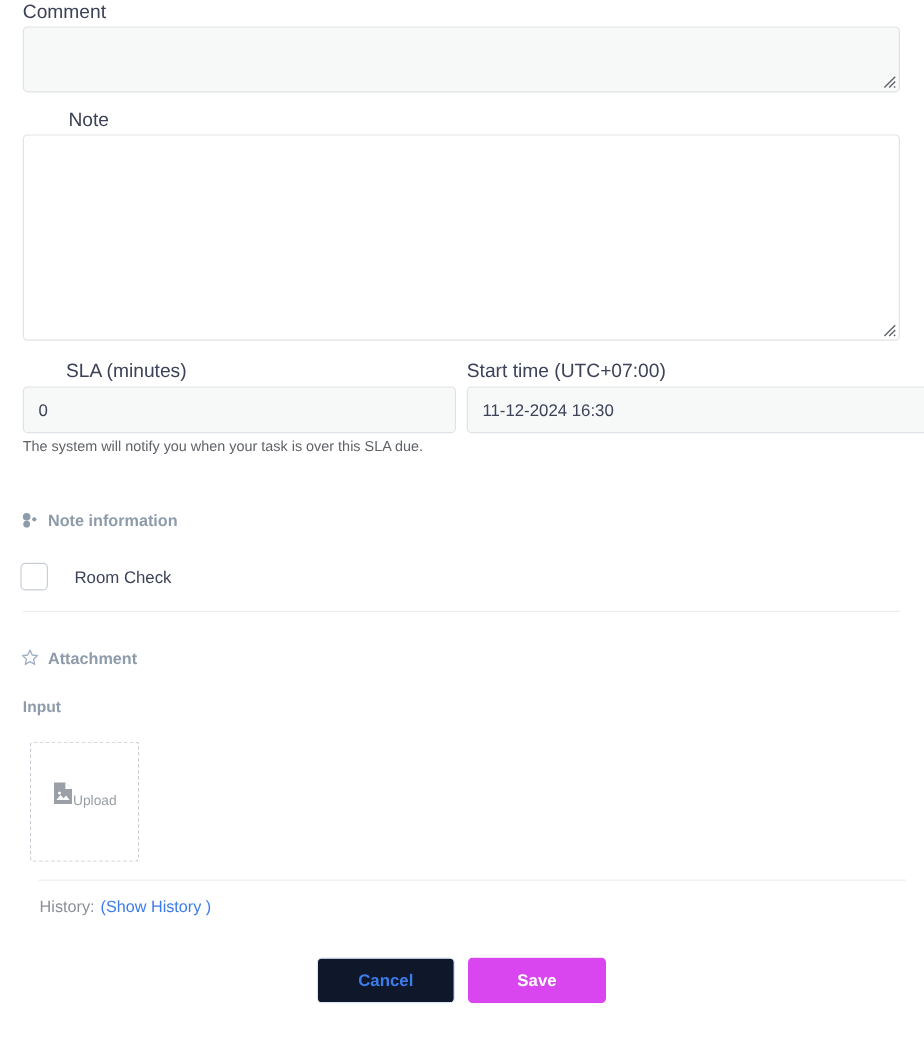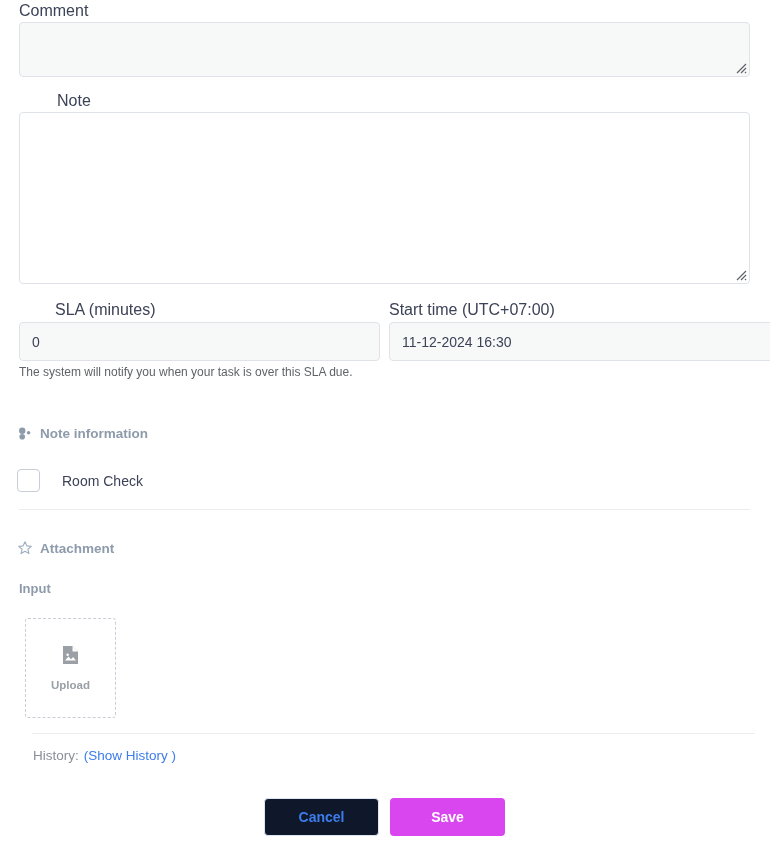--- a/index.html
+++ b/index.html
@@ -108,24 +108,23 @@
     background: #ededf0;
   }
 
   
   .upload-box {
     box-sizing: border-box;
     border: 1px dashed #c9ced6;
     border-radius: 3px;
     background: #ffffff;
     display: flex;
-    flex-direction: column;
+    flex-direction: row;
     align-items: center;
     justify-content: center;
-    font-weight: bold;
   }
   .upload-icon { margin-bottom: 10px; }
   .upload-text {
     font-size: 11.5px;
     color: #9aa0a6;
   }
 
   
   .history-row {
     display: flex;

